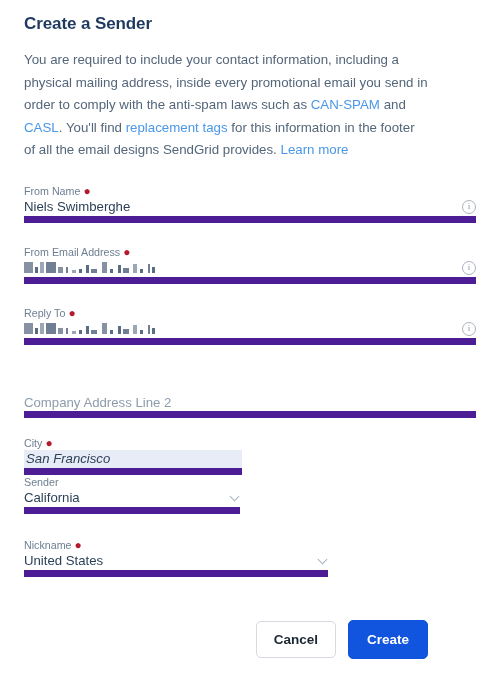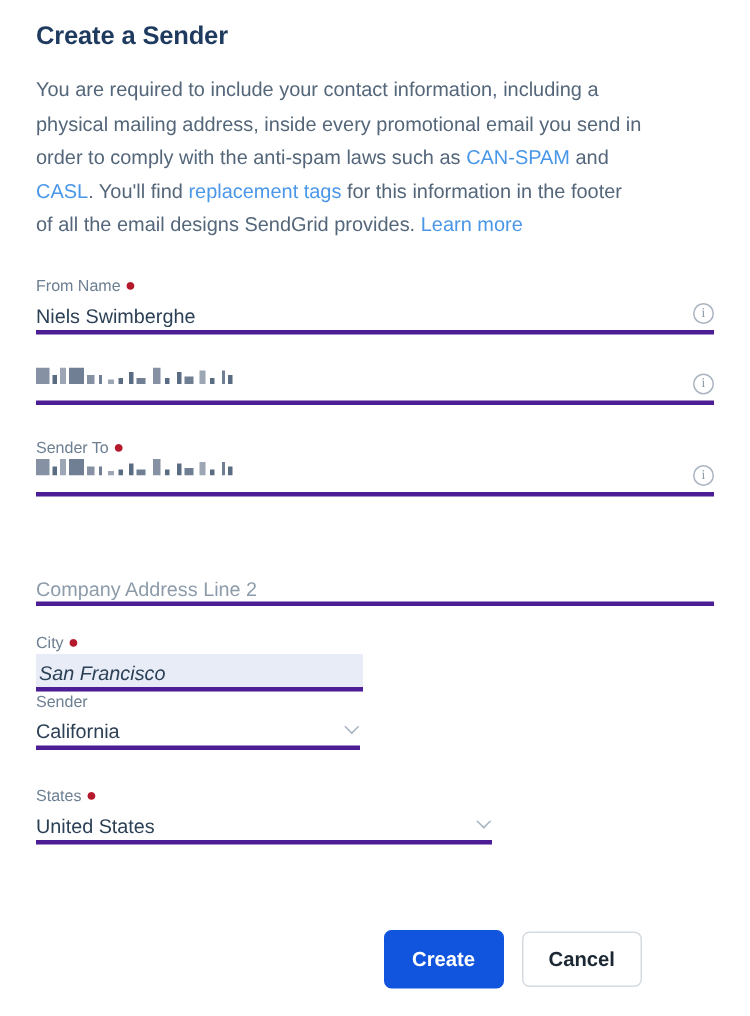--- a/index.html
+++ b/index.html
@@ -30,23 +30,23 @@
   .field.full { width: 452px; }
 
   .flabel {
     font-size: 10.7px; color: #6d7f92; line-height: 14px;
     display: block; white-space: nowrap;
   }
   .req { color: #b5192c; font-size: 12px; line-height: 10px; }
 
   .fvalue-wrap {
     position: relative;
-    border-bottom: 3px solid #4c1d95;
+    border-bottom: 7px solid #4c1d95;
     height: 25px;
-    display: flex; 
+    display: flex; align-items: center;
   }
   .fvalue {
     font-size: 13.2px; color: #2b3f55;
     line-height: 25px; height: 25px;
     border: none; outline: none; background: transparent;
     width: 100%; padding: 0;
     font-family: "Liberation Sans", sans-serif;
   }
   .fvalue::placeholder { color: #8d9cab; }
   .fvalue.placeholder-only { color: #8d9cab; }
@@ -117,20 +117,21 @@
       <span class="flabel"><span>From Name</span> <span class="req">●</span></span>
       <div class="fvalue-wrap">
         <input class="fvalue" value="Niels Swimberghe" style="">
         <span class="info-icon">i</span>
       </div>
     </div>
 
     <div class="gap-sm"></div>
 
     <div class="field full">
+      <span class="flabel"><span>From Email Address</span> <span class="req">●</span></span>
       <div class="fvalue-wrap">
         <div class="redacted">
             <span style="left: 0px; width: 9px; height: 11px; top: 0px; opacity: 0.67;"></span>
             <span style="left: 11px; width: 3px; height: 6px; top: 5px; opacity: 0.91;"></span>
             <span style="left: 16px; width: 4px; height: 11px; top: 0px; opacity: 0.55;"></span>
             <span style="left: 22px; width: 10px; height: 11px; top: 0px; opacity: 0.79;"></span>
             <span style="left: 34px; width: 5px; height: 6px; top: 5px; opacity: 0.67;"></span>
             <span style="left: 42px; width: 2px; height: 6px; top: 5px; opacity: 0.79;"></span>
             <span style="left: 48px; width: 4px; height: 3px; top: 8px; opacity: 0.55;"></span>
             <span style="left: 55px; width: 3px; height: 4px; top: 7px; opacity: 0.91;"></span>
@@ -145,21 +146,21 @@
             <span style="left: 124px; width: 2px; height: 9px; top: 2px; opacity: 0.79;"></span>
             <span style="left: 128px; width: 3px; height: 6px; top: 5px; opacity: 0.91;"></span>
           </div>
         <span class="info-icon">i</span>
       </div>
     </div>
 
     <div class="gap-sm"></div>
 
     <div class="field full">
-      <span class="flabel"><span>Sender To</span> <span class="req">●</span></span>
+      <span class="flabel"><span>Reply To</span> <span class="req">●</span></span>
       <div class="fvalue-wrap">
         <div class="redacted">
             <span style="left: 0px; width: 9px; height: 11px; top: 0px; opacity: 0.67;"></span>
             <span style="left: 11px; width: 3px; height: 6px; top: 5px; opacity: 0.91;"></span>
             <span style="left: 16px; width: 4px; height: 11px; top: 0px; opacity: 0.55;"></span>
             <span style="left: 22px; width: 10px; height: 11px; top: 0px; opacity: 0.79;"></span>
             <span style="left: 34px; width: 5px; height: 6px; top: 5px; opacity: 0.67;"></span>
             <span style="left: 42px; width: 2px; height: 6px; top: 5px; opacity: 0.79;"></span>
             <span style="left: 48px; width: 4px; height: 3px; top: 8px; opacity: 0.55;"></span>
             <span style="left: 55px; width: 3px; height: 4px; top: 7px; opacity: 0.91;"></span>
@@ -206,31 +207,31 @@
           <span class="chev"></span>
         </div>
       </div>
     </div>
 
     <div style="height:24px"></div>
 
     <div class="row">
       <div style="width:19px"></div>
       <div class="field" style="width:304px">
-        <span class="flabel"><span>States</span> <span class="req">●</span></span>
+        <span class="flabel"><span>Nickname</span> <span class="req">●</span></span>
         <div class="fvalue-wrap">
           <input class="fvalue" readonly="" value="United States" style="">
           <span class="chev"></span>
         </div>
       </div>
     </div>
 
     <div style="height:25px"></div>
 
 
   </div>
 
   <div class="actions">
+    <button class="btn btn-cancel">Cancel</button>
     <button class="btn btn-create">Create</button>
-    <button class="btn btn-cancel">Cancel</button>
   </div>
 
 </div>
 
 </body></html>

